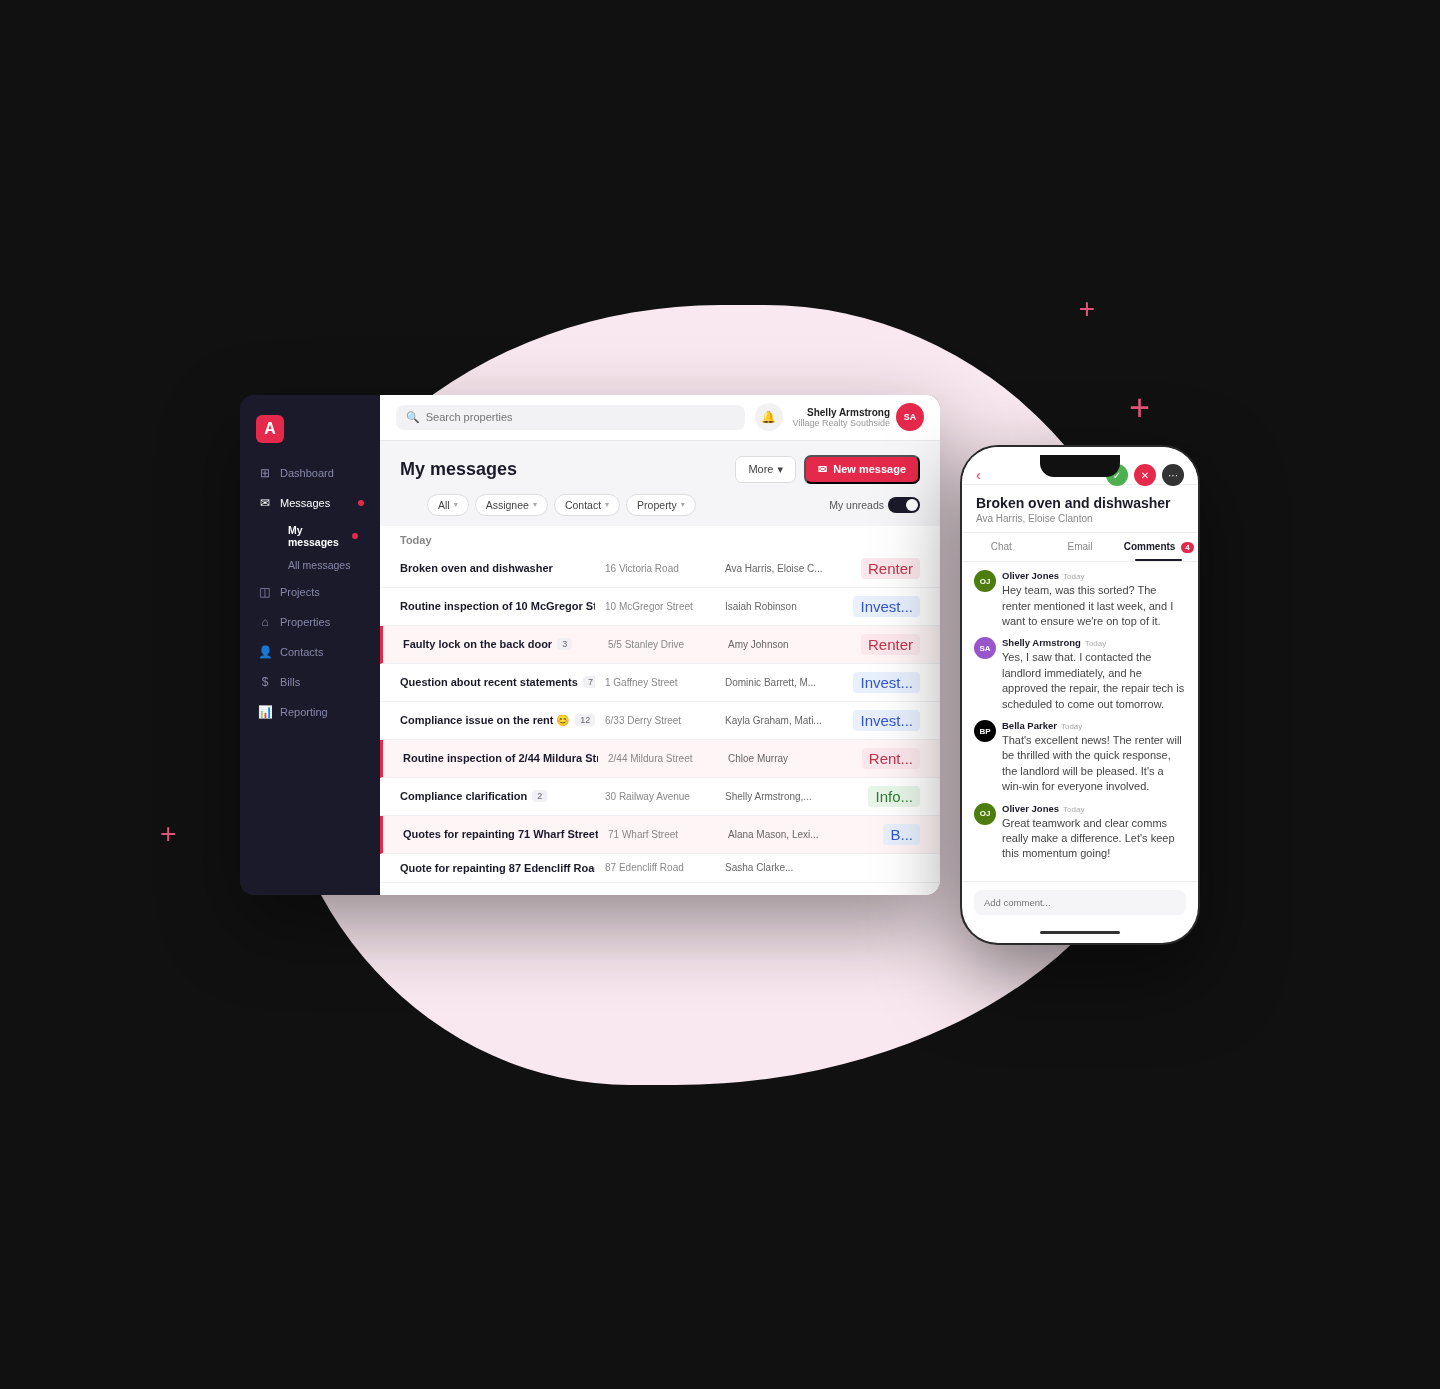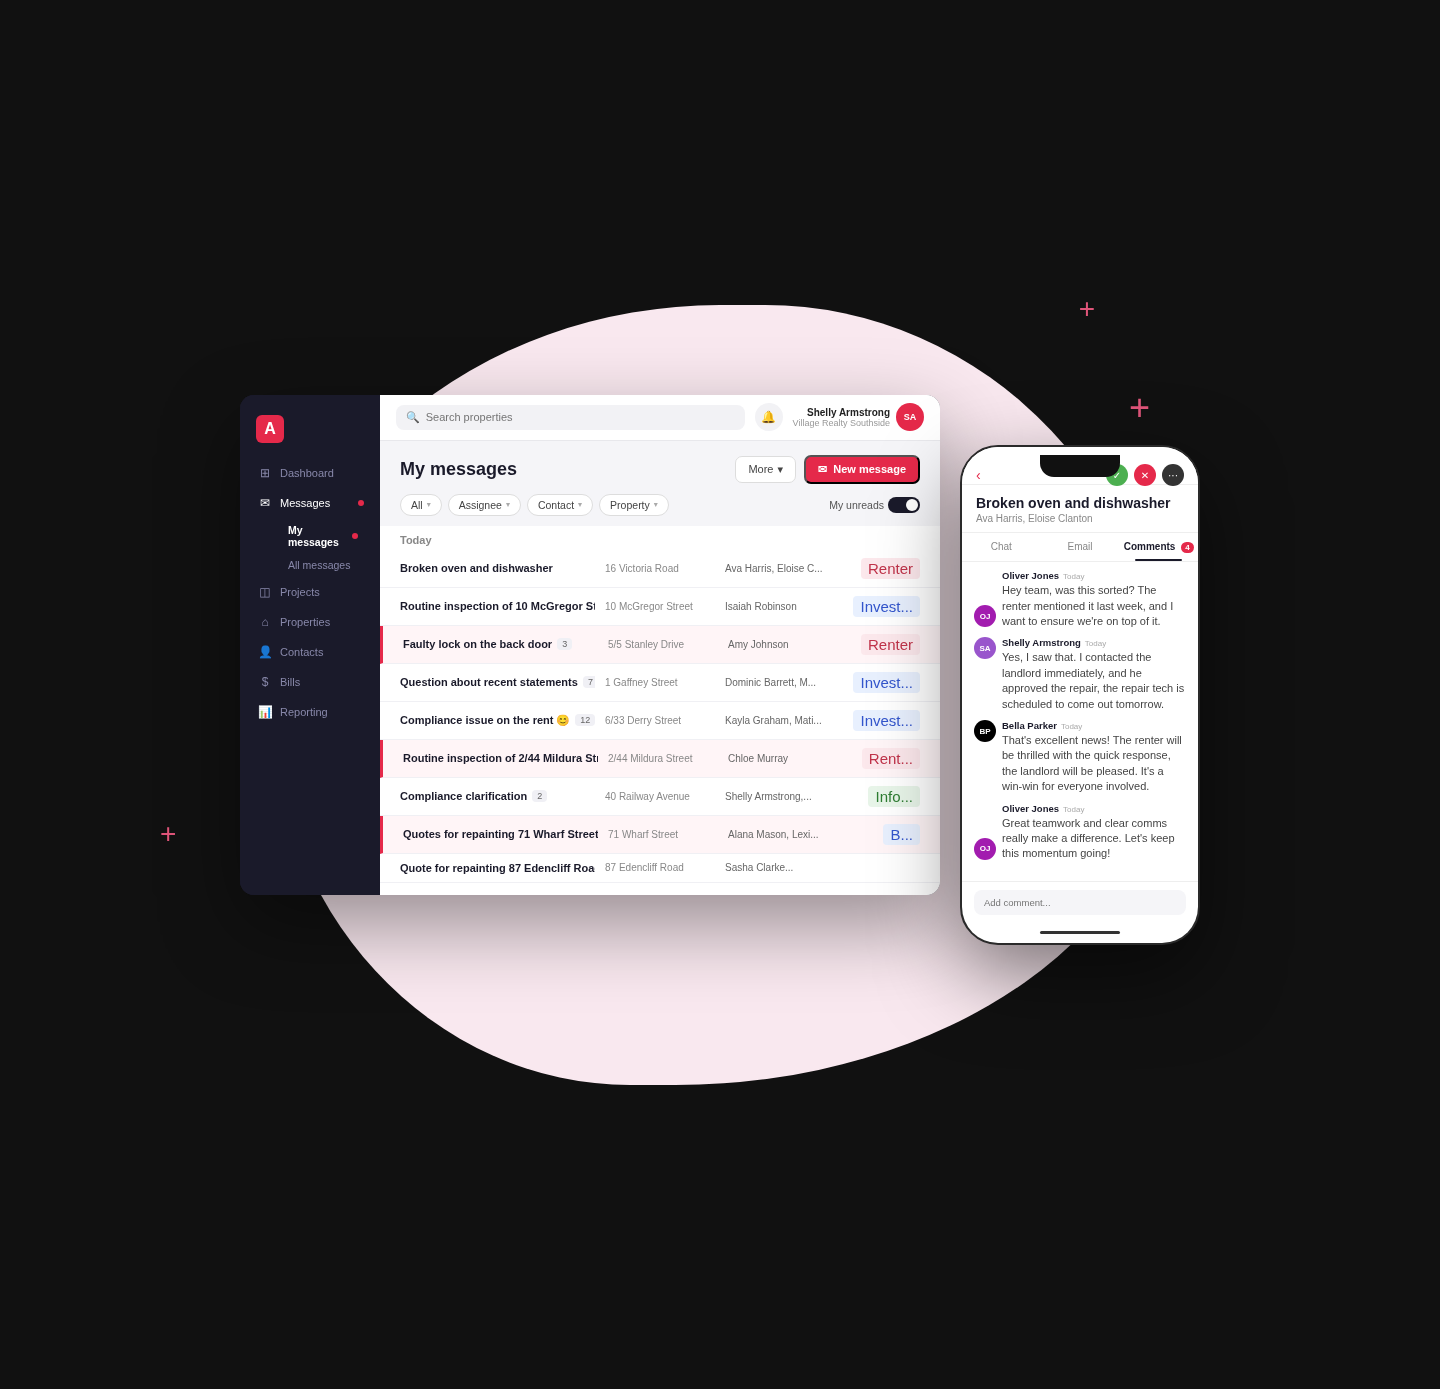--- a/index.html
+++ b/index.html
@@ -262,20 +262,21 @@
       cursor: pointer;
     }
 
     
     .filters-row {
       padding: 0 20px 10px;
       display: flex;
       align-items: center;
       justify-content: space-between;
       flex-shrink: 0;
+      margin-left: 27px;
     }
     .filter-chips {
       display: flex;
       align-items: center;
       gap: 6px;
     }
     .filter-chip {
       display: flex;
       align-items: center;
       gap: 4px;
@@ -522,21 +523,21 @@
       height: 22px;
       border-radius: 50%;
       flex-shrink: 0;
       display: flex;
       align-items: center;
       justify-content: center;
       font-size: 8px;
       font-weight: 700;
       color: white;
     }
-    .avatar-blue { background: #a21caf; margin-top: 35px; }
+    .avatar-blue { background: #4d7c0f; }
     .avatar-purple { background: #9955cc; }
     .avatar-pink { background: #000000; }
 
     .phone-msg-content { flex: 1; }
     .phone-msg-header {
       display: flex;
       align-items: baseline;
       gap: 4px;
       margin-bottom: 2px;
     }
@@ -726,21 +727,21 @@
       <span class="msg-tag tag-invest">Invest...</span>
     </div>
             <div class="message-row selected">
       <div class="msg-subject">Routine inspection of 2/44 Mildura Street</div>
       <div class="msg-address">2/44 Mildura Street</div>
       <div class="msg-contact">Chloe Murray</div>
       <span class="msg-tag tag-renter">Rent...</span>
     </div>
             <div class="message-row">
       <div class="msg-subject">Compliance clarification<span class="msg-count">2</span></div>
-      <div class="msg-address">40 Railway Avenue</div>
+      <div class="msg-address">30 Railway Avenue</div>
       <div class="msg-contact">Shelly Armstrong,...</div>
       <span class="msg-tag tag-info">Info...</span>
     </div>
           </div>
 
 
         <div id="msg-rows-month">
             <div class="message-row selected">
       <div class="msg-subject">Quotes for repainting 71 Wharf Street</div>
       <div class="msg-address">71 Wharf Street</div>

